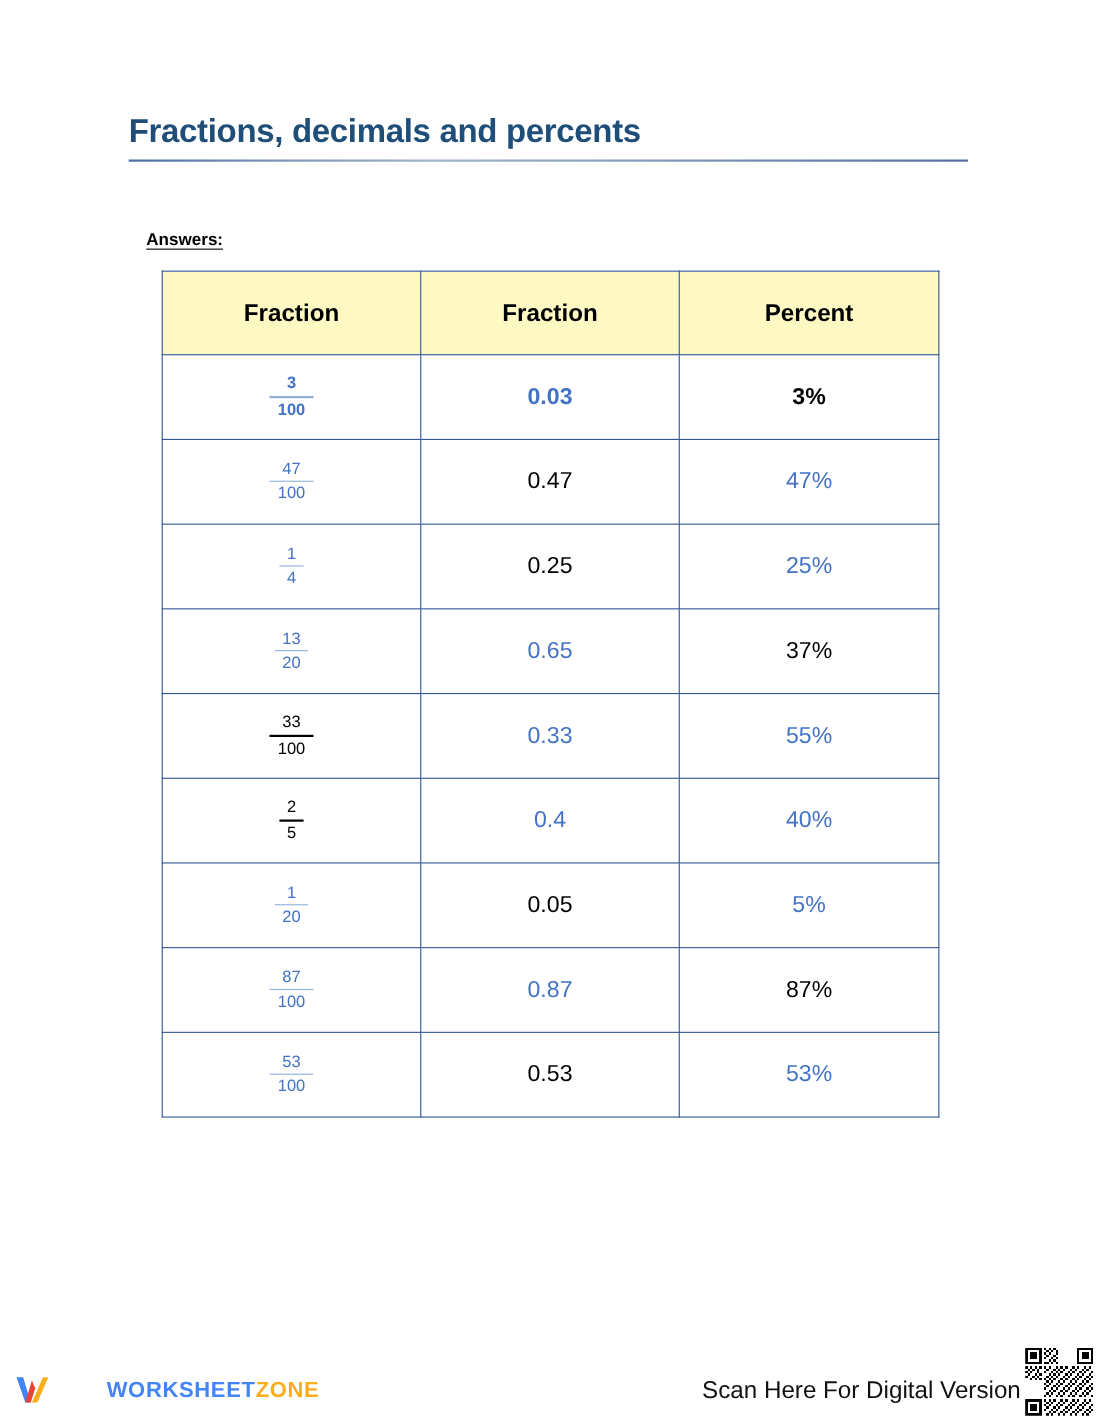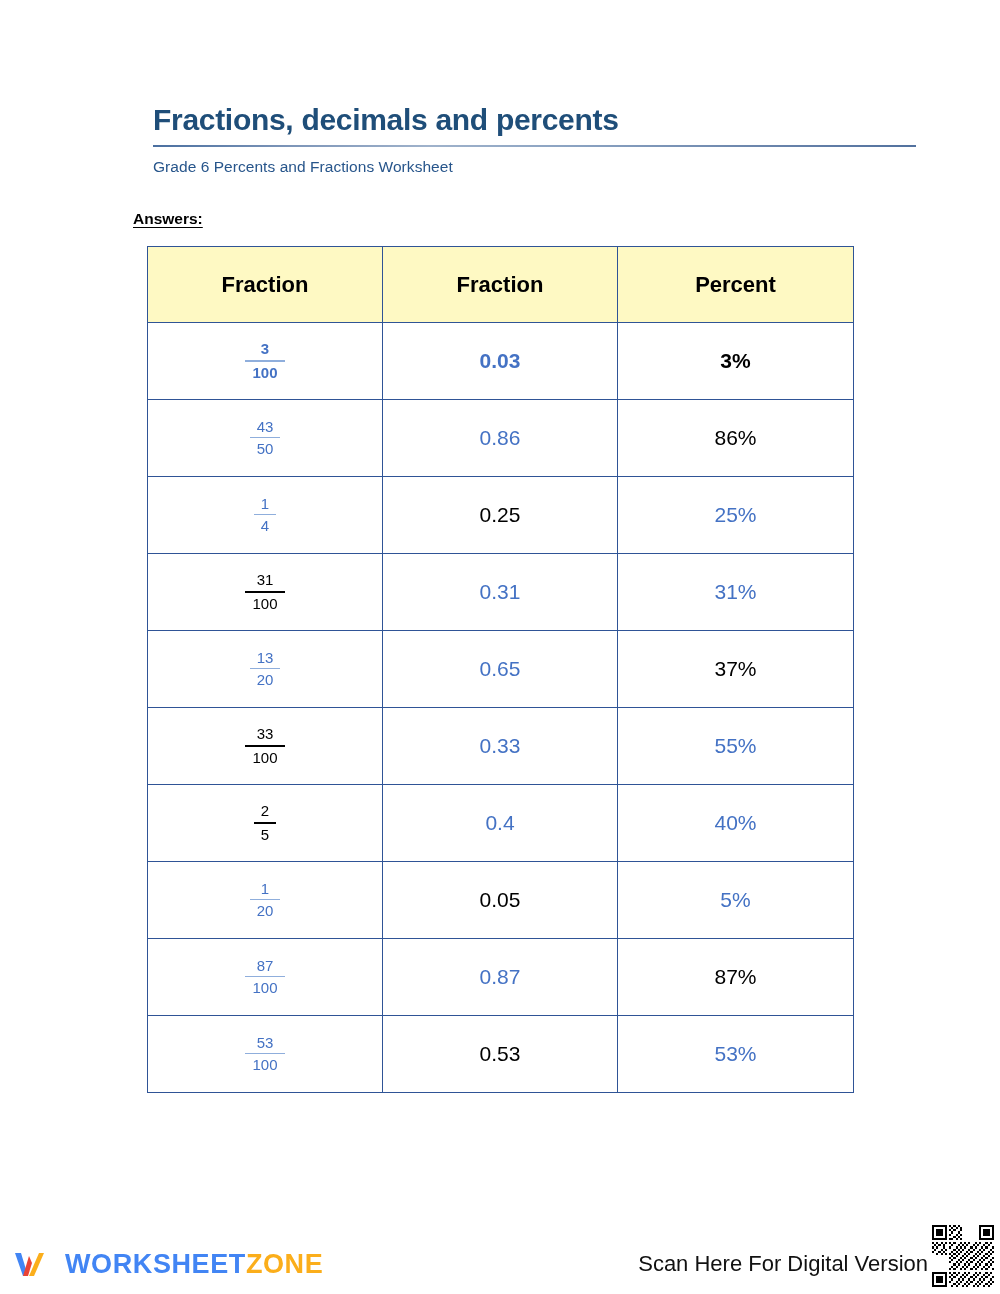--- a/index.html
+++ b/index.html
@@ -5,21 +5,21 @@
   * { box-sizing: border-box; margin: 0; padding: 0; }
   html, body {
     width: 1000px; height: 1294px;
     background: #ffffff;
     font-family: "Liberation Sans", sans-serif;
     overflow: hidden;
   }
   .page { position: relative; width: 1000px; height: 1294px; }
 
   
-  .header { position: absolute; left: 117px; top: 103px; width: 763px; margin-left: 36px; }
+  .header { position: absolute; left: 117px; top: 103px; width: 763px; }
   .title {
     font-size: 30px; font-weight: bold; color: #1F4E79;
     letter-spacing: -0.3px; line-height: 1.1;
   }
   .title-rule {
     margin-top: 9px; height: 2px; width: 763px;
     background: linear-gradient(to right,#4a6fa0 0%,#7d95b8 18%,#9fb2cb 36%,#8ba3c2 55%,#6d87ad 78%,#52719e 100%);
   }
   .subtitle {
     margin-top: 11px; font-size: 15.5px; color: #27558B; letter-spacing: 0.05px;
@@ -63,36 +63,35 @@
   }
   .frac.ans { color: #4472C4; }
   .frac.ans .bar { background: #8FAEDC; height: 1.2px; }
   .frac.bold { font-weight: bold; font-size: 15px; }
   .frac.bold .bar { height: 2px; }
 
   
   .footer { position: absolute; left: 0; top: 1243px; width: 1000px; height: 51px; }
   .logo { position: absolute; left: 12px; top: 6px; display: flex; align-items: center; gap: 9px; }
   .logo-mark { width: 44px; height: 30px; display: block; }
-  .logo-text { font-size: 27px; font-weight: bold; letter-spacing: 0.6px; }
+  .logo-text { font-size: 20px; font-weight: bold; letter-spacing: 0.6px; margin-left: 32px; }
   .logo-text .ws { color: #4285F4; }
   .logo-text .zn { color: #FBAE1B; }
 
   .scan { position: absolute; right: 72px; top: 8px; font-size: 22px; color: #111; margin-left: 12px; }
   .qr { position: absolute; right: 6px; top: -18px; width: 62px; height: 62px; background: #fff; }
 </style>
 </head>
 <body>
 
 <div class="page">
 
   <div class="header">
     <div class="title">Fractions, decimals and percents</div>
     <div class="title-rule"></div>
-    <div class="subtitle">Grade 6 Percents and Fractions Worksheet</div>
   </div>
 
   <div class="answers-label">Answers:</div>
 
   <div class="tbl-wrap">
     <table class="fdp">
       <colgroup>
           <col class="c1">
           <col class="c2">
           <col class="c3">
@@ -104,33 +103,28 @@
           <th>Percent</th>
         </tr>
       </thead>
       <tbody id="tbody">
           <tr>
             <td><span class="frac ans bold"><span class="num">3</span><span class="bar"></span><span class="den">100</span></span></td>
             <td><span class="val ans bold">0.03</span></td>
             <td><span class="val bold">3%</span></td>
           </tr>
           <tr>
-            <td><span class="frac ans"><span class="num">43</span><span class="bar"></span><span class="den">50</span></span></td>
-            <td><span class="val ans">0.86</span></td>
-            <td><span class="val ">86%</span></td>
+            <td><span class="frac ans"><span class="num">47</span><span class="bar"></span><span class="den">100</span></span></td>
+            <td><span class="val ">0.47</span></td>
+            <td><span class="val ans">47%</span></td>
           </tr>
           <tr>
             <td><span class="frac ans"><span class="num">1</span><span class="bar"></span><span class="den">4</span></span></td>
             <td><span class="val ">0.25</span></td>
             <td><span class="val ans">25%</span></td>
-          </tr>
-          <tr>
-            <td><span class="frac "><span class="num">31</span><span class="bar"></span><span class="den">100</span></span></td>
-            <td><span class="val ans">0.31</span></td>
-            <td><span class="val ans">31%</span></td>
           </tr>
           <tr>
             <td><span class="frac ans"><span class="num">13</span><span class="bar"></span><span class="den">20</span></span></td>
             <td><span class="val ans">0.65</span></td>
             <td><span class="val ">37%</span></td>
           </tr>
           <tr>
             <td><span class="frac "><span class="num">33</span><span class="bar"></span><span class="den">100</span></span></td>
             <td><span class="val ans">0.33</span></td>
             <td><span class="val ans">55%</span></td>

